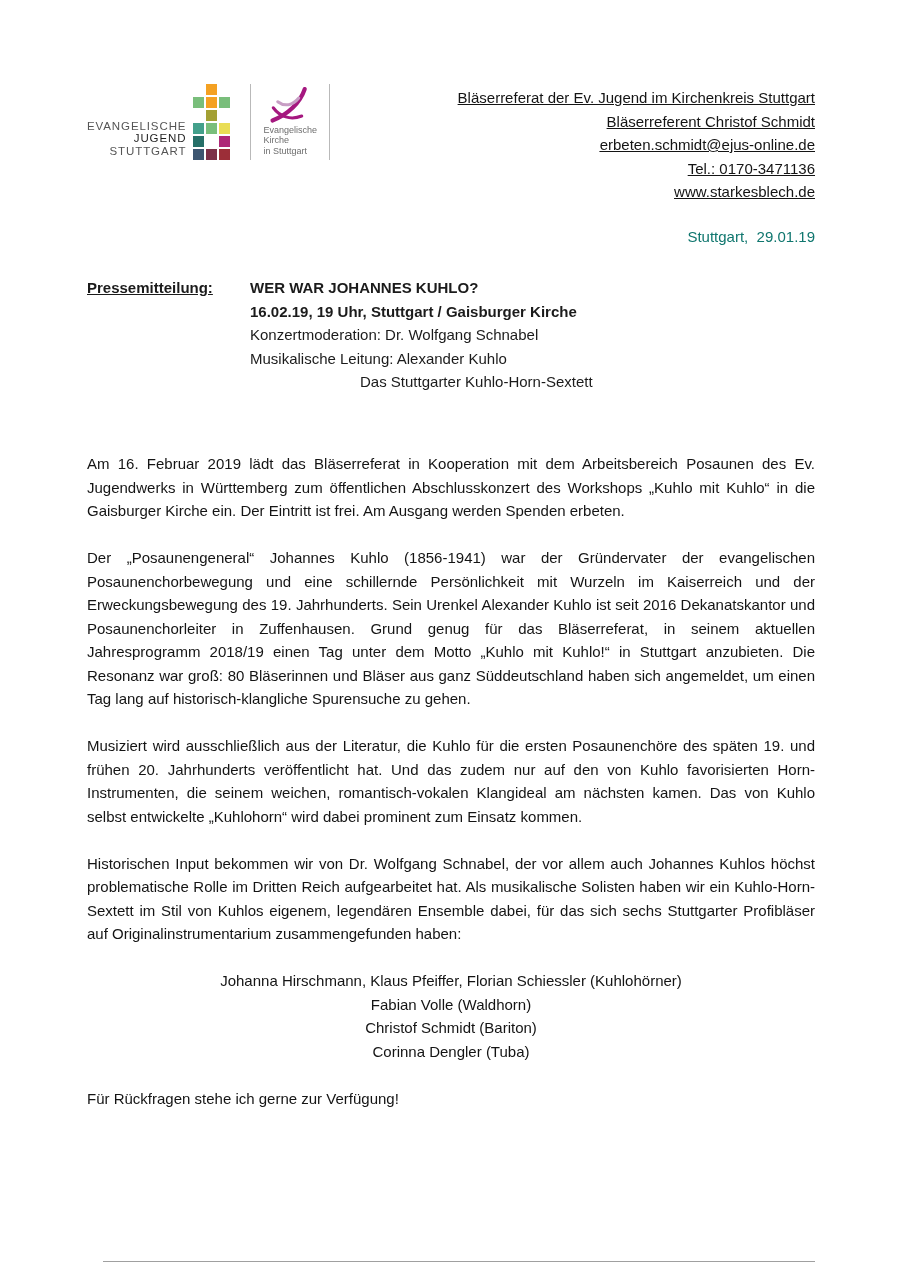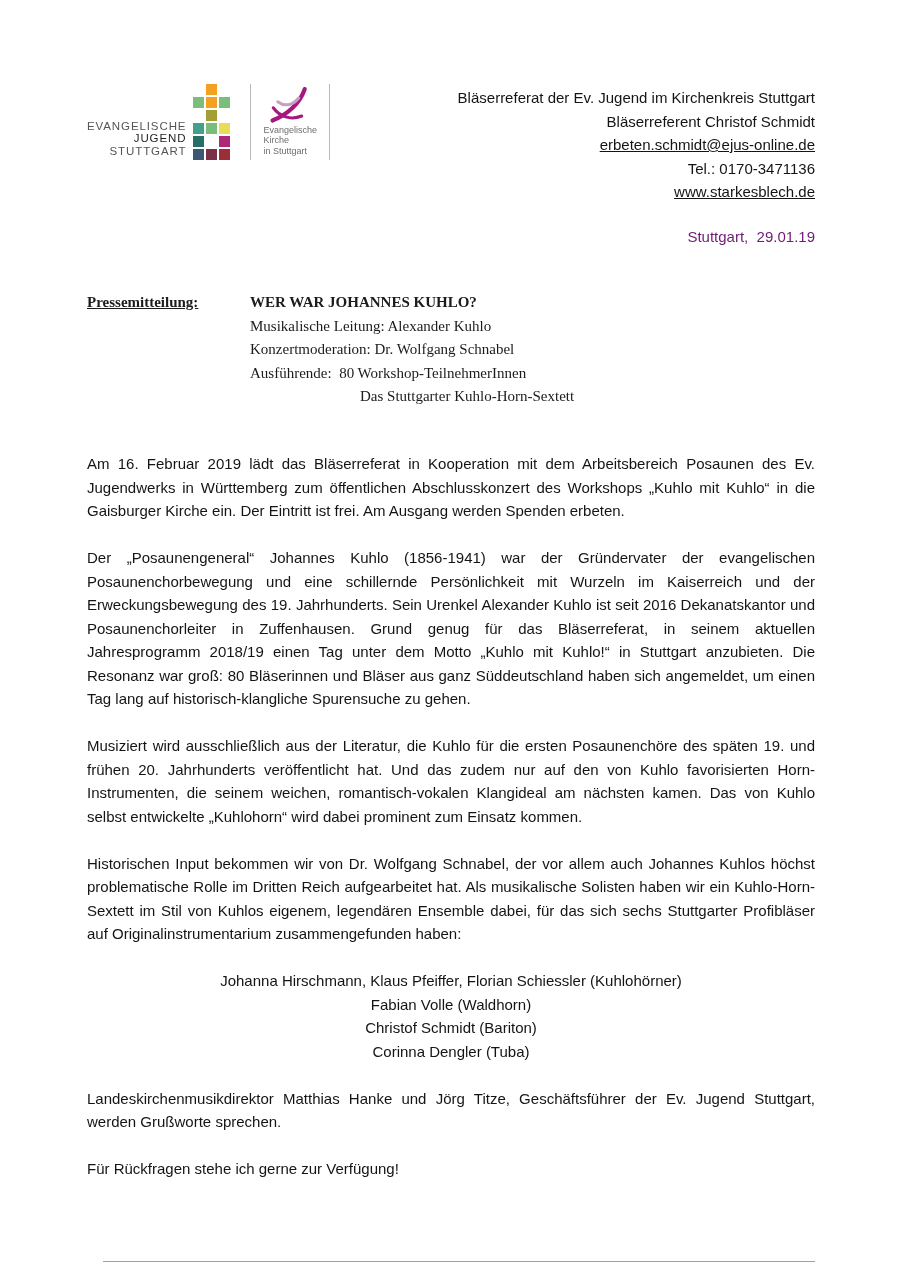--- a/index.html
+++ b/index.html
@@ -20,27 +20,27 @@
                font-size:11.5px; letter-spacing:0.9px; line-height:12.5px; color:#555; }
   .ejus-text .bold { font-weight:normal; color:#1e1e1e; }
   .cross-grid { display:grid; grid-template-columns:repeat(3,11px); grid-auto-rows:11px; gap:2px; }
   .cross-grid .cell { width:11px; height:11px; }
 
   .kirche-logo { margin-left:20px; border-left:1px solid #b9b9b9; border-right:1px solid #b9b9b9;
                  padding:2px 12px 4px 12px; height:76px; display:flex; flex-direction:column; }
   .kirche-text { font-size:9px; line-height:10.5px; color:#6e6e6e; margin-top:1px; }
 
   .contact { position:absolute; right:0; top:2px; text-align:right;
-             font-size:15px; line-height:23.5px; color:#141414; }
+             font-size:15px; line-height:23.5px; color:#141414;text-decoration:underline; }
   .contact .u { text-decoration:underline; }
-  .dateline { position:absolute; right:0; top:144px; font-size:15px; color:#701a75; white-space:pre-wrap; }
+  .dateline { position:absolute; right:0; top:144px; font-size:15px; color:#0f766e; white-space:pre-wrap; }
 
   
-  .press { position:absolute; top:291px; left:87px; right:85px; display:flex;
-           font-size:15px; line-height:23.5px;font-family:Liberation Serif, serif; }
+  .press { position:absolute; top:276px; left:87px; right:85px; display:flex;
+           font-size:15px; line-height:23.5px; }
   .press-label { width:163px; flex:0 0 163px; font-weight:bold; text-decoration:underline; }
   .press-content { flex:1; }
   .press-content .b { font-weight:bold; }
   .press-content .indent { padding-left:110px; }
   .pre { white-space:pre-wrap; }
 
   
   .body-text { position:absolute; top:452px; left:87px; width:728px;
                font-size:15px; line-height:23.5px; color:#141414; }
   .body-text p { margin-bottom:23.5px; }
@@ -108,36 +108,35 @@
       <div class="u">www.starkesblech.de</div>
     </div>
 
     <div class="dateline">Stuttgart,  29.01.19</div>
   </div>
 
   <div class="press">
     <div class="press-label">Pressemitteilung:</div>
     <div class="press-content">
       <div class="b">WER WAR JOHANNES KUHLO?</div>
+      <div class="b">16.02.19, 19 Uhr, Stuttgart / Gaisburger Kirche</div>
+      <div>Konzertmoderation: Dr. Wolfgang Schnabel</div>
       <div>Musikalische Leitung: Alexander Kuhlo</div>
-      <div>Konzertmoderation: Dr. Wolfgang Schnabel</div>
-      <div class="pre">Ausführende:  80 Workshop-TeilnehmerInnen</div>
       <div class="indent">Das Stuttgarter Kuhlo-Horn-Sextett</div>
     </div>
   </div>
 
   <div class="body-text">
     <p class="just">Am 16. Februar 2019 lädt das Bläserreferat in Kooperation mit dem Arbeitsbereich Posaunen des Ev. Jugendwerks in Württemberg zum öffentlichen Abschlusskonzert des Workshops „Kuhlo mit Kuhlo“ in die Gaisburger Kirche ein. Der Eintritt ist frei. Am Ausgang werden Spenden erbeten.</p>
     <p class="just">Der „Posaunengeneral“ Johannes Kuhlo (1856-1941) war der Gründervater der evangelischen Posaunenchorbewegung und eine schillernde Persönlichkeit mit Wurzeln im Kaiserreich und der Erweckungsbewegung des 19. Jahrhunderts. Sein Urenkel Alexander Kuhlo ist seit 2016 Dekanatskantor und Posaunenchorleiter in Zuffenhausen. Grund genug für das Bläserreferat, in seinem aktuellen Jahresprogramm 2018/19 einen Tag unter dem Motto „Kuhlo mit Kuhlo!“ in Stuttgart anzubieten. Die Resonanz war groß: 80 Bläserinnen und Bläser aus ganz Süddeutschland haben sich angemeldet, um einen Tag lang auf historisch-klangliche Spurensuche zu gehen.</p>
     <p class="just">Musiziert wird ausschließlich aus der Literatur, die Kuhlo für die ersten Posaunenchöre des späten 19. und frühen 20. Jahrhunderts veröffentlicht hat. Und das zudem nur auf den von Kuhlo favorisierten Horn-Instrumenten, die seinem weichen, romantisch-vokalen Klangideal am nächsten kamen. Das von Kuhlo selbst entwickelte „Kuhlohorn“ wird dabei prominent zum Einsatz kommen.</p>
     <p class="just">Historischen Input bekommen wir von Dr. Wolfgang Schnabel, der vor allem auch Johannes Kuhlos höchst problematische Rolle im Dritten Reich aufgearbeitet hat. Als musikalische Solisten haben wir ein Kuhlo-Horn-Sextett im Stil von Kuhlos eigenem, legendären Ensemble dabei, für das sich sechs Stuttgarter Profibläser auf Originalinstrumentarium zusammengefunden haben:</p>
     <div class="names">
       <div>Johanna Hirschmann, Klaus Pfeiffer, Florian Schiessler (Kuhlohörner)</div>
       <div>Fabian Volle (Waldhorn)</div>
       <div>Christof Schmidt (Bariton)</div>
       <div>Corinna Dengler (Tuba)</div>
     </div>
-    <p class="just">Landeskirchenmusikdirektor Matthias Hanke und Jörg Titze, Geschäftsführer der Ev. Jugend Stuttgart, werden Grußworte sprechen.</p>
     <p>Für Rückfragen stehe ich gerne zur Verfügung!</p>
   </div>
 
   <div class="footer-line"></div>
 </div>
 
 </body></html>

